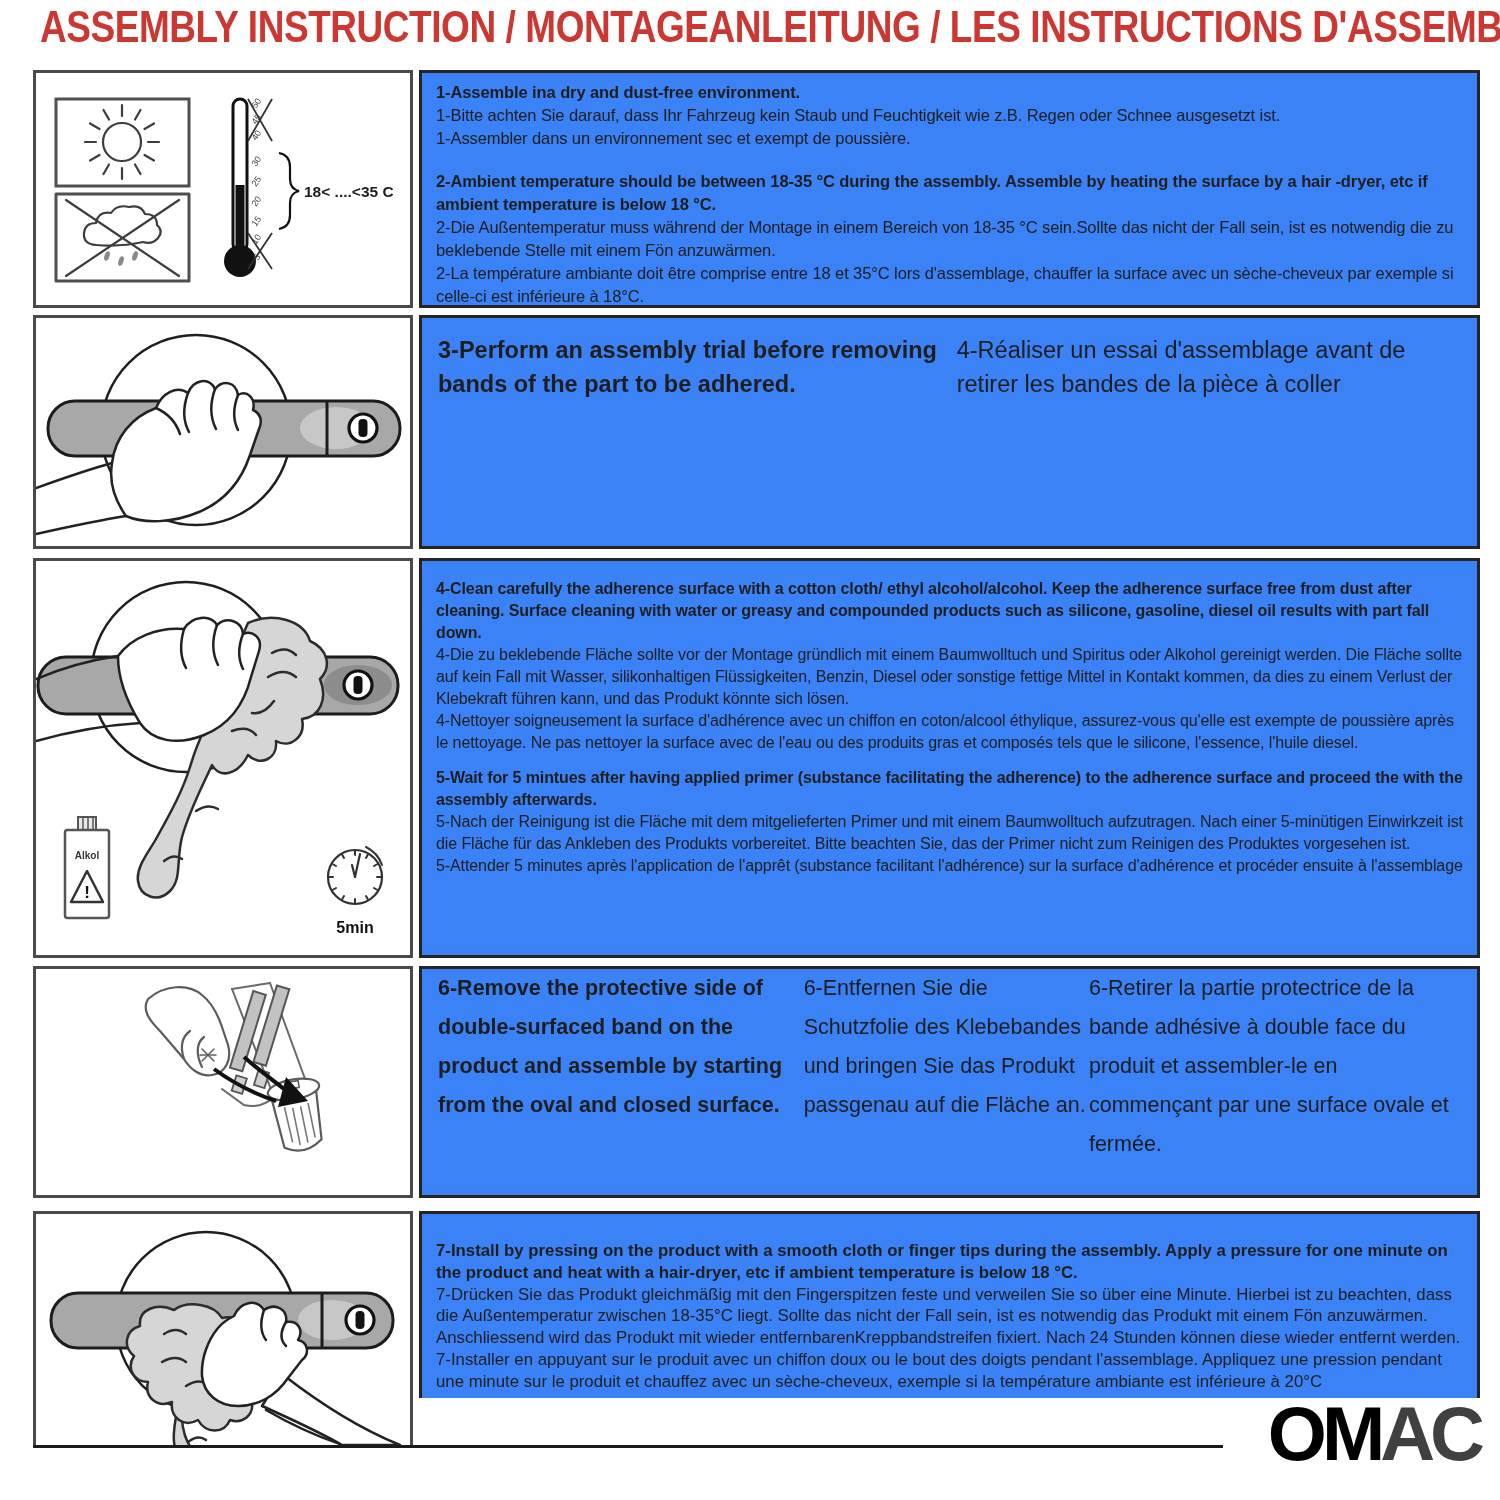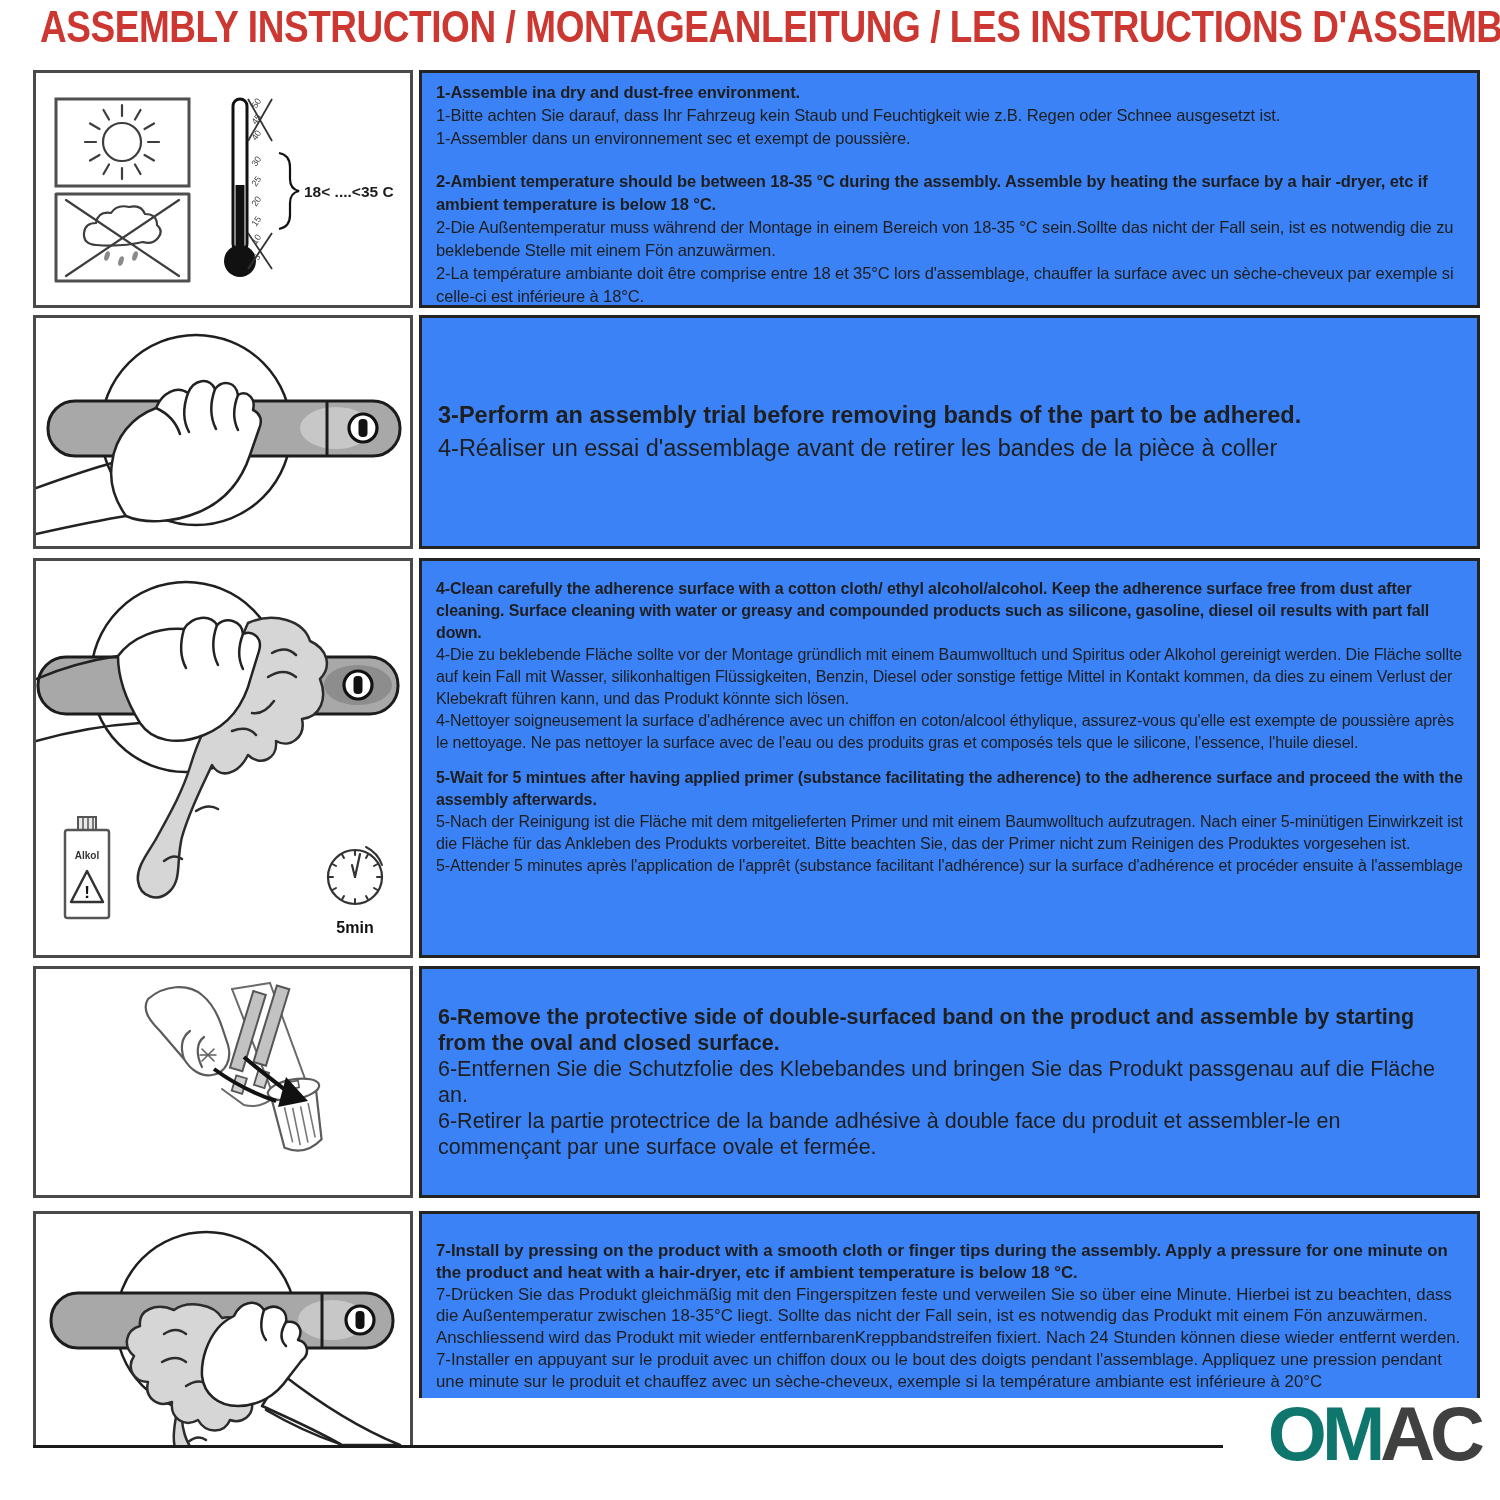--- a/index.html
+++ b/index.html
@@ -13,32 +13,32 @@
   .textbox{width:1061px;box-sizing:border-box;border:3px solid #242424;background:#3b82f6;height:100%;}
   #row1{top:70px;height:238px}
   #row2{top:315px;height:234px}
   #row3{top:558px;height:400px}
   #row4{top:966px;height:232px}
   #row5{top:1211px;height:237px}
   #row5 .textbox{height:187px;border-bottom:none;}
   p{margin:0;}
   .b{font-weight:bold;}
   .t-s{font-size:16.5px;line-height:23px;padding:8px 14px;letter-spacing:-0.1px;}
-  .t-l{font-size:23.5px;line-height:33.5px;padding:16px 16px;display:flex;flex-direction:column;justify-content:center;}
+  .t-l{font-size:23.5px;line-height:33.5px;padding:16px 16px;display:flex;flex-direction:row;justify-content:center;}
   .t-s3{font-size:16px;line-height:22px;padding:17px 14px;letter-spacing:-0.1px;}
-  .t-m{font-size:21.5px;line-height:26px;padding:0 16px;display:flex;flex-direction:column;justify-content:center;}
+  .t-m{font-size:21.5px;line-height:39px;padding:0 16px;display:flex;flex-direction:row;justify-content:center;}
   .t-s5{font-size:16.8px;line-height:21.8px;padding:26px 14px 0;}
   .gap{margin-top:20px;}
   .gap-s{margin-top:13px;}
   svg{display:block;width:100%;height:100%;}
   svg text{font-family:"Liberation Sans",sans-serif;}
   .bottom-line{position:absolute;left:33px;top:1445px;width:1190px;height:3px;background:#1a1a1a;}
   .logo{position:absolute;right:20px;top:1390px;font-size:76px;font-weight:900;
     letter-spacing:-5px;white-space:nowrap;}
-  .logo .lk{color:#0f766e;margin-left:8px;} .logo .lr{color:#404040;}
+  .logo .lk{color:#000000;margin-left:8px;} .logo .lr{color:#404040;}
 </style>
 </head>
 <body>
 
 <div class="page">
 
   <h1 class="title">ASSEMBLY INSTRUCTION / MONTAGEANLEITUNG / LES INSTRUCTIONS D'ASSEMBLAGE</h1>
 
   <section class="row" id="row1">
     <div class="imgbox">

